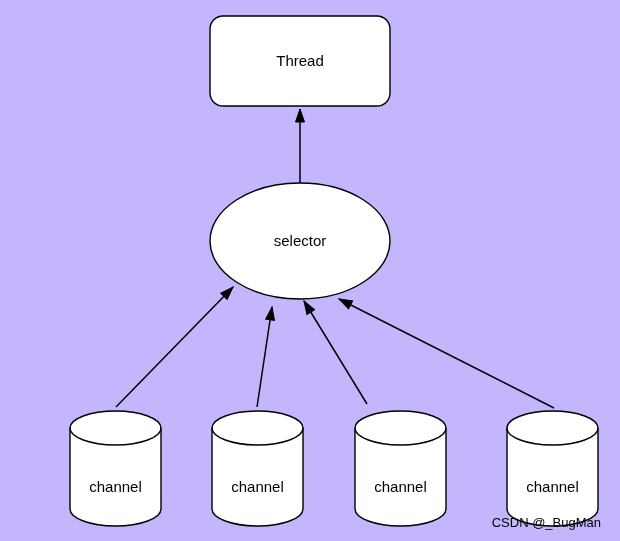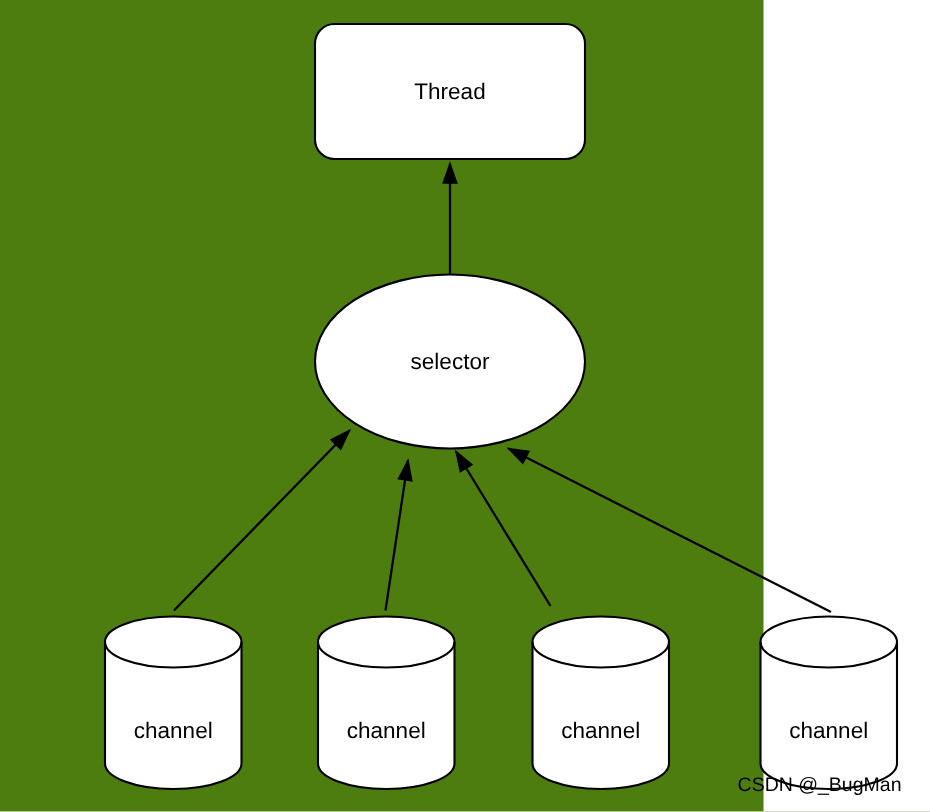--- a/index.html
+++ b/index.html
@@ -6,23 +6,23 @@
     margin: 0;
     padding: 0;
     background: #ffffff;
     width: 620px;
     height: 541px;
     overflow: hidden;
     font-family: "Liberation Sans", sans-serif;
   }
   .stage {
     position: relative;
-    width: 509px;
+    width: 620px;
     height: 541px;
-    background: #4d7c0f;
+    background: #c4b5fd;
   }
   svg text {
     font-family: "Liberation Sans", sans-serif;
     font-size: 15px;
     fill: #000000;
   }
   svg text.watermark {
     font-size: 13px;
   }
 </style>

